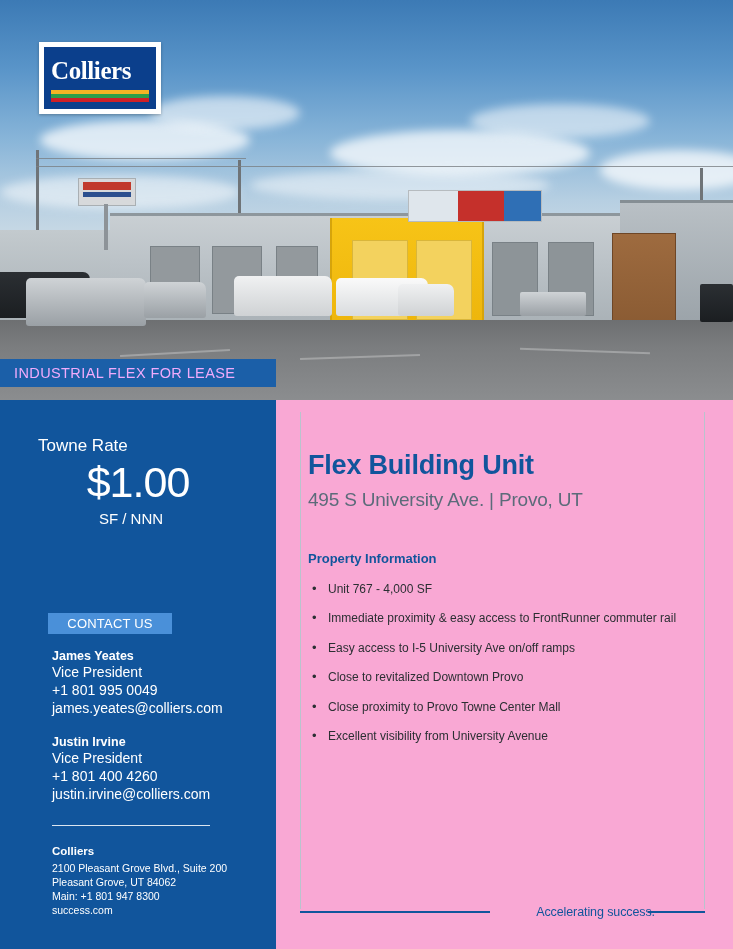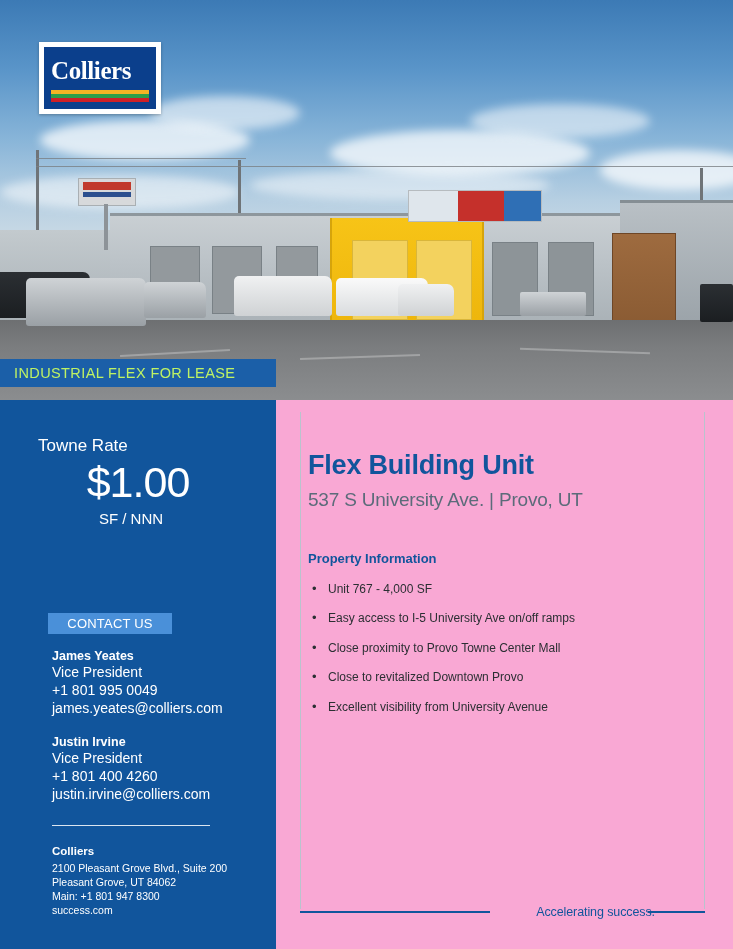--- a/index.html
+++ b/index.html
@@ -161,21 +161,21 @@
   .car-white { background: linear-gradient(to bottom,#f0f1f2,#cfd2d4); }
   .car-white2 { background: linear-gradient(to bottom,#fafafa,#d9dcde); }
 
   .hero-band {
     position: absolute;
     left: 0;
     top: 359px;
     width: 276px;
     height: 28px;
     background: #1b5fa8;
-    color: #bef264;
+    color: #f0abfc;
     font-size: 14.5px;
     letter-spacing: .4px;
     display: flex;
     align-items: center;
     padding-left: 14px;
     box-sizing: border-box;
     font-family: "Liberation Sans", sans-serif;
   }
 
   
@@ -494,27 +494,28 @@
       <div class="ln">success.com</div>
     </div>
   </div>
 
   <div class="right-panel">
     <div class="v-rule-left"></div>
     <div class="v-rule-right"></div>
 
     <div class="rp-inner">
       <div class="title">Flex Building Unit</div>
-      <div class="subtitle">537 S University Ave.  |  Provo, UT</div>
+      <div class="subtitle">495 S University Ave.  |  Provo, UT</div>
       <div class="sec-head">Property Information</div>
       <ul class="bullets">
         <li>Unit 767 - 4,000 SF</li>
+        <li>Immediate proximity &amp; easy access to FrontRunner commuter rail</li>
         <li>Easy access to I-5 University Ave on/off ramps</li>
+        <li>Close to revitalized Downtown Provo</li>
         <li>Close proximity to Provo Towne Center Mall</li>
-        <li>Close to revitalized Downtown Provo</li>
         <li>Excellent visibility from University Avenue</li>
       </ul>
     </div>
 
     <div class="fr-left"></div>
     <div class="fr-right"></div>
     <div class="tagline">Accelerating success.</div>
   </div>
 
 </div>

